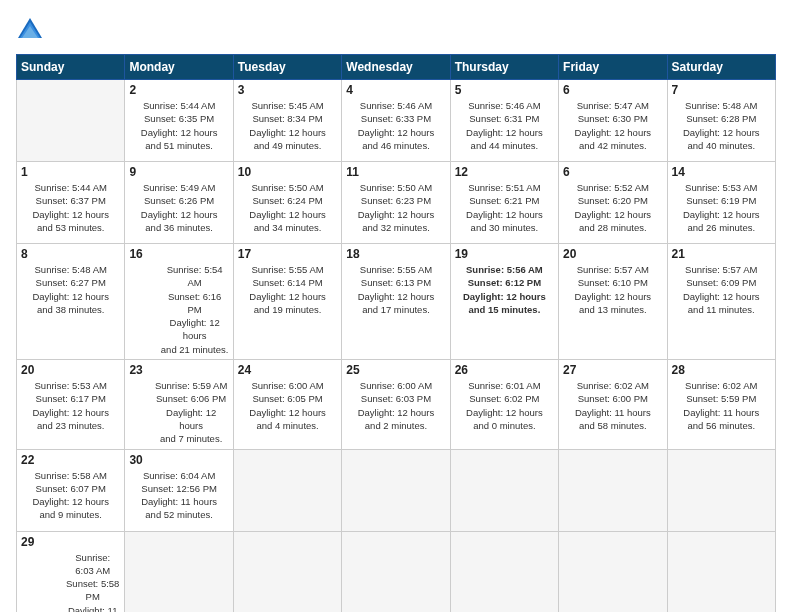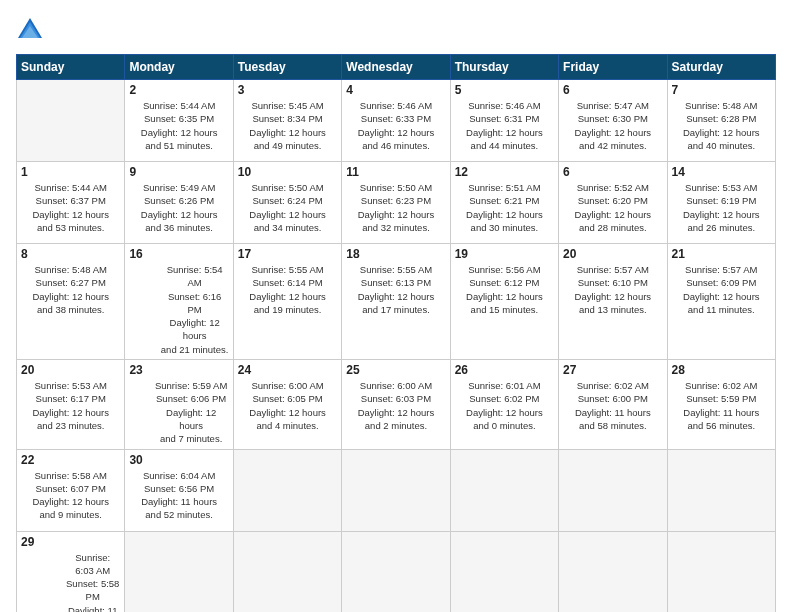--- a/index.html
+++ b/index.html
@@ -239,21 +239,21 @@
           </td>
           <td>
             <span class="day-num">18</span>
             <div class="day-detail" style="white-space: pre-line;">Sunrise: 5:55 AM
 Sunset: 6:13 PM
 Daylight: 12 hours
 and 17 minutes.</div>
           </td>
           <td>
             <span class="day-num">19</span>
-            <div class="day-detail" style="white-space: pre-line;">Sunrise: 5:56 AM
+            <div class="day-detail" style="white-space: pre-line; font-weight: bold;">Sunrise: 5:56 AM
 Sunset: 6:12 PM
 Daylight: 12 hours
 and 15 minutes.</div>
           </td>
           <td>
             <span class="day-num">20</span>
             <div class="day-detail" style="white-space: pre-line;">Sunrise: 5:57 AM
 Sunset: 6:10 PM
 Daylight: 12 hours
 and 13 minutes.</div>
@@ -321,21 +321,21 @@
           <td>
             <span class="day-num">22</span>
             <div class="day-detail" style="white-space: pre-line;">Sunrise: 5:58 AM
 Sunset: 6:07 PM
 Daylight: 12 hours
 and 9 minutes.</div>
           </td>
           <td>
             <span class="day-num">30</span>
             <div class="day-detail" style="white-space: pre-line;">Sunrise: 6:04 AM
-Sunset: 6:56 PM
+Sunset: 12:56 PM
 Daylight: 11 hours
 and 52 minutes.</div>
           </td>
           <td class="empty"></td>
           <td class="empty"></td>
           <td class="empty"></td>
           <td class="empty"></td>
           <td class="empty"></td>
         </tr>
         <tr>

